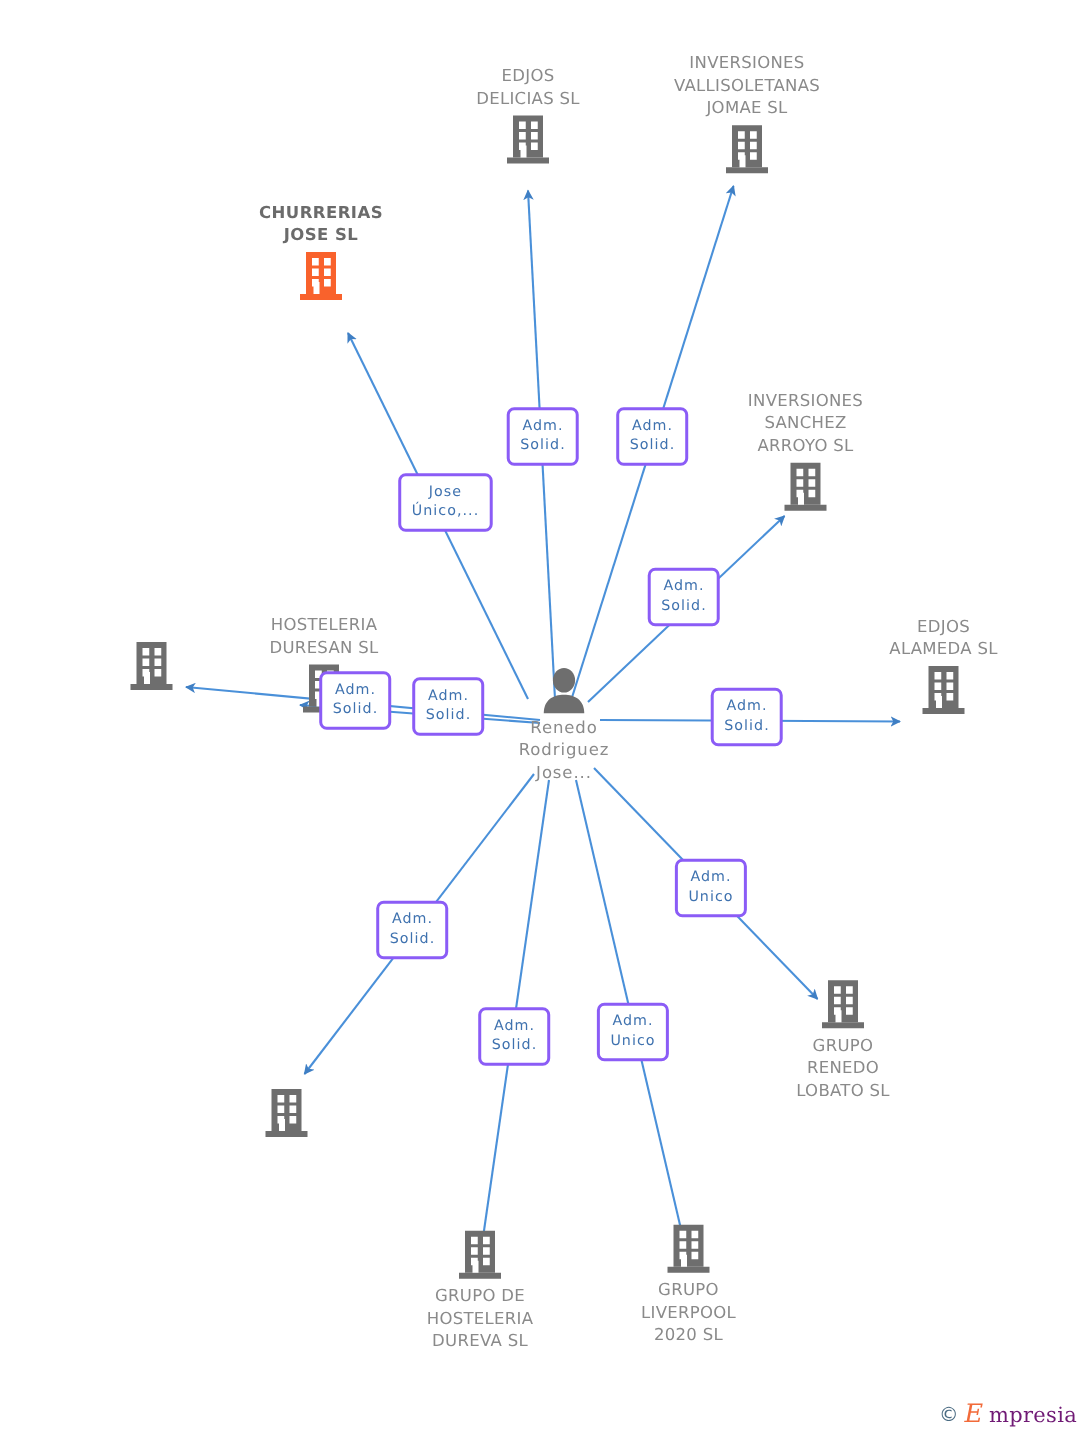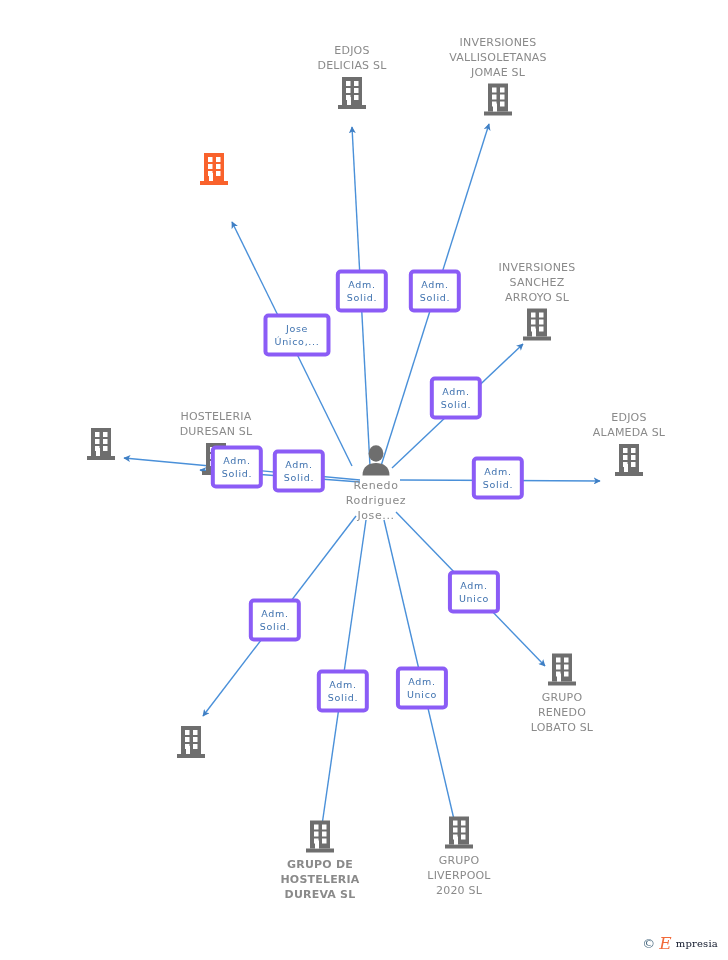--- a/index.html
+++ b/index.html
@@ -48,21 +48,21 @@
   }
   .node-icon {
     display: block;
     margin: 0 auto;
   }
   .node.company .node-icon { margin-top: 2px; }
   .node.company.label-below .node-icon { margin-bottom: 2px; }
   .edge-label {
     position: absolute;
     transform: translate(-50%, -50%);
-    border: 4px solid #8b5cf6;
+    border: 2px solid #8b5cf6;
     border-radius: 5px;
     background: #ffffff;
     color: #3f72af;
     font-size: 9.5px;
     line-height: 13px;
     letter-spacing: 0.7px;
     padding: 4px 7px 5px 7px;
     text-align: center;
     white-space: pre-line;
     box-sizing: border-box;
@@ -82,23 +82,23 @@
     color: #4a6b82;
   }
   #watermark .wm-e {
     color: #f26b3a;
     font-family: "DejaVu Serif", serif;
     font-style: italic;
     font-size: 17px;
     line-height: 17px;
   }
   #watermark .wm-rest {
-    color: #0f172a;
+    color: #701a75;
     font-family: "DejaVu Serif", serif;
-    font-size: 10px;
+    font-size: 14px;
     letter-spacing: 0.2px;
   }
 </style>
 </head>
 <body>
 
 <div id="graph">
 
   <svg id="edge-layer" viewBox="0 0 728 960" width="728" height="960" xmlns="http://www.w3.org/2000/svg">
     <defs>
@@ -125,20 +125,22 @@
       <div class="node person" style="left: 376px; top: 483px;">
         <svg width="34" height="34" viewBox="0 0 34 34" class="node-icon">
           <ellipse cx="17" cy="10" rx="7.4" ry="8.2" fill="#6e6e6e"></ellipse>
           <path d="M 3.5 32 C 3.5 23.2 9.6 19.6 17 19.6 C 24.4 19.6 30.5 23.2 30.5 32 Z" fill="#6e6e6e"></path>
         </svg>
         <div class="node-label person">Renedo
 Rodriguez
 Jose...</div>
       </div>
       <div class="node company" style="left: 214px; top: 168px;">
+        <div class="node-label focus">CHURRERIAS
+JOSE SL</div>
         <svg width="30" height="36" viewBox="0 0 30 36" class="node-icon">
           <rect x="5" y="2" width="20" height="28" fill="#f9622c"></rect>
           <rect x="1" y="30" width="28" height="4" fill="#f9622c"></rect>
           <rect x="9" y="6" width="4.5" height="5" fill="#ffffff"></rect>
           <rect x="9" y="13" width="4.5" height="5" fill="#ffffff"></rect>
           <rect x="9" y="20" width="4.5" height="5" fill="#ffffff"></rect>
           <rect x="17" y="6" width="4.5" height="5" fill="#ffffff"></rect>
           <rect x="17" y="13" width="4.5" height="5" fill="#ffffff"></rect>
           <rect x="17" y="20" width="4.5" height="5" fill="#ffffff"></rect>
           <rect x="10" y="22" width="4" height="8" fill="#ffffff"></rect>
@@ -240,21 +242,21 @@
           <rect x="1" y="30" width="28" height="4" fill="#6e6e6e"></rect>
           <rect x="9" y="6" width="4.5" height="5" fill="#ffffff"></rect>
           <rect x="9" y="13" width="4.5" height="5" fill="#ffffff"></rect>
           <rect x="9" y="20" width="4.5" height="5" fill="#ffffff"></rect>
           <rect x="17" y="6" width="4.5" height="5" fill="#ffffff"></rect>
           <rect x="17" y="13" width="4.5" height="5" fill="#ffffff"></rect>
           <rect x="17" y="20" width="4.5" height="5" fill="#ffffff"></rect>
           <rect x="10" y="22" width="4" height="8" fill="#ffffff"></rect>
         </svg>
       </div>
-      <div class="node company label-below" style="left: 320px; top: 859px; font-weight: bold;">
+      <div class="node company label-below" style="left: 320px; top: 859px;">
         <svg width="30" height="36" viewBox="0 0 30 36" class="node-icon">
           <rect x="5" y="2" width="20" height="28" fill="#6e6e6e"></rect>
           <rect x="1" y="30" width="28" height="4" fill="#6e6e6e"></rect>
           <rect x="9" y="6" width="4.5" height="5" fill="#ffffff"></rect>
           <rect x="9" y="13" width="4.5" height="5" fill="#ffffff"></rect>
           <rect x="9" y="20" width="4.5" height="5" fill="#ffffff"></rect>
           <rect x="17" y="6" width="4.5" height="5" fill="#ffffff"></rect>
           <rect x="17" y="13" width="4.5" height="5" fill="#ffffff"></rect>
           <rect x="17" y="20" width="4.5" height="5" fill="#ffffff"></rect>
           <rect x="10" y="22" width="4" height="8" fill="#ffffff"></rect>

